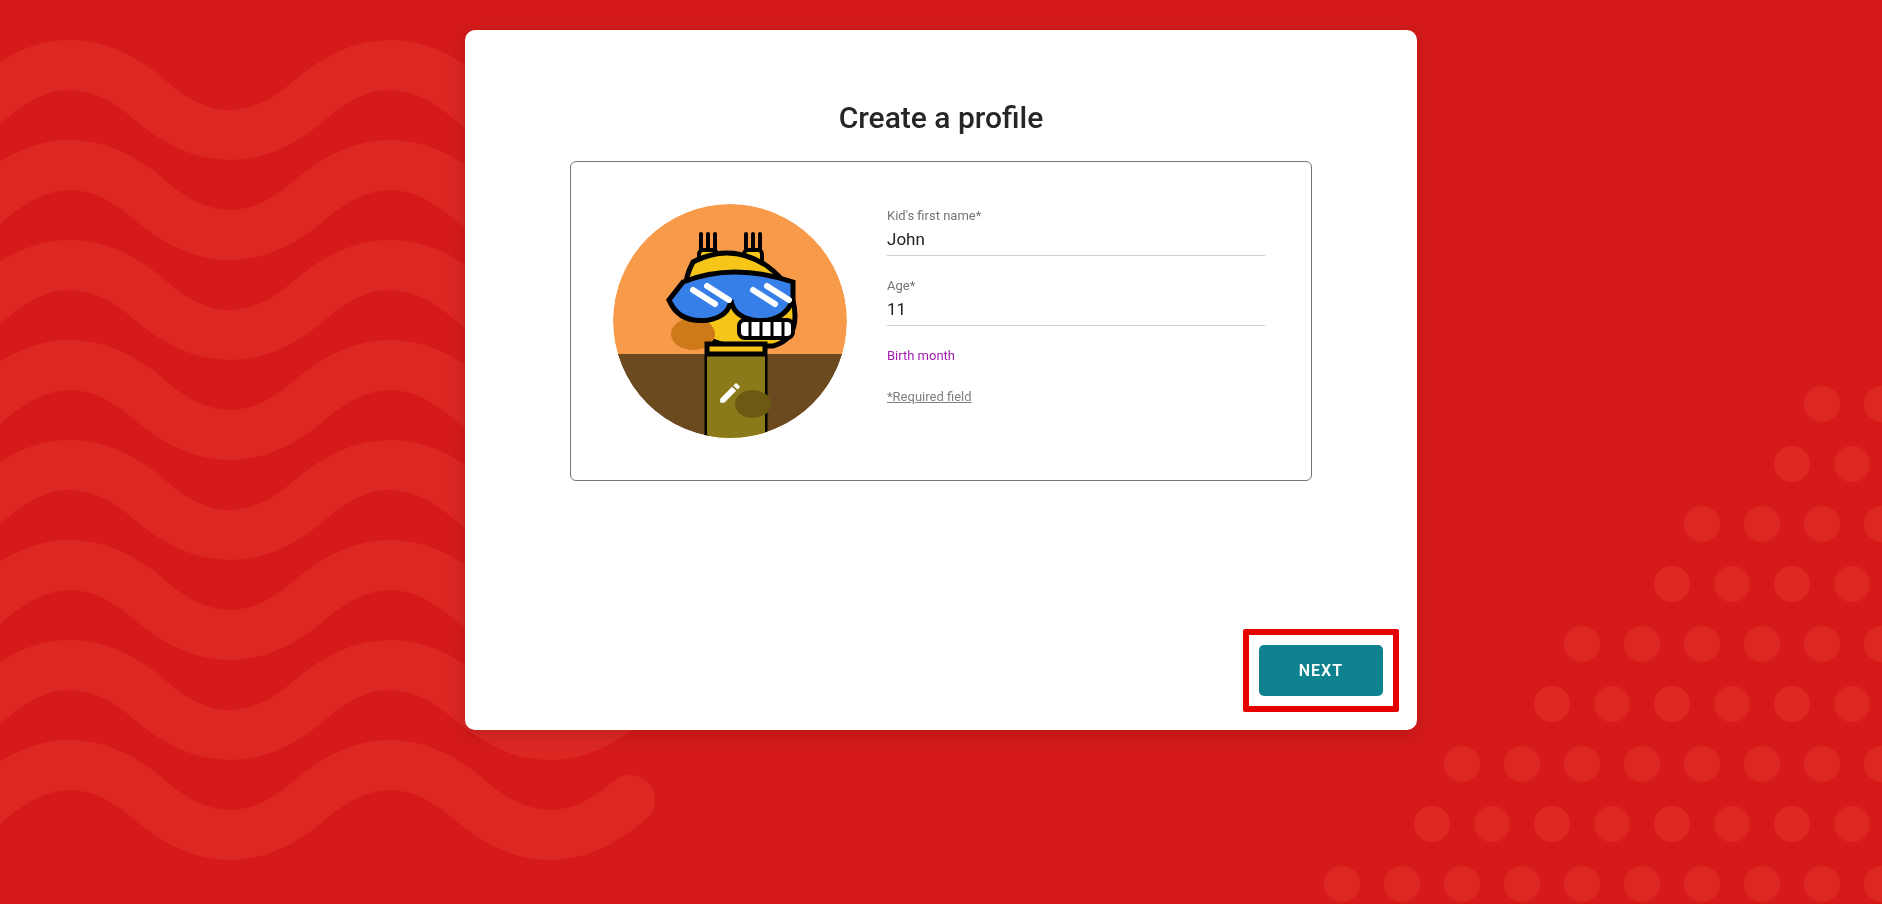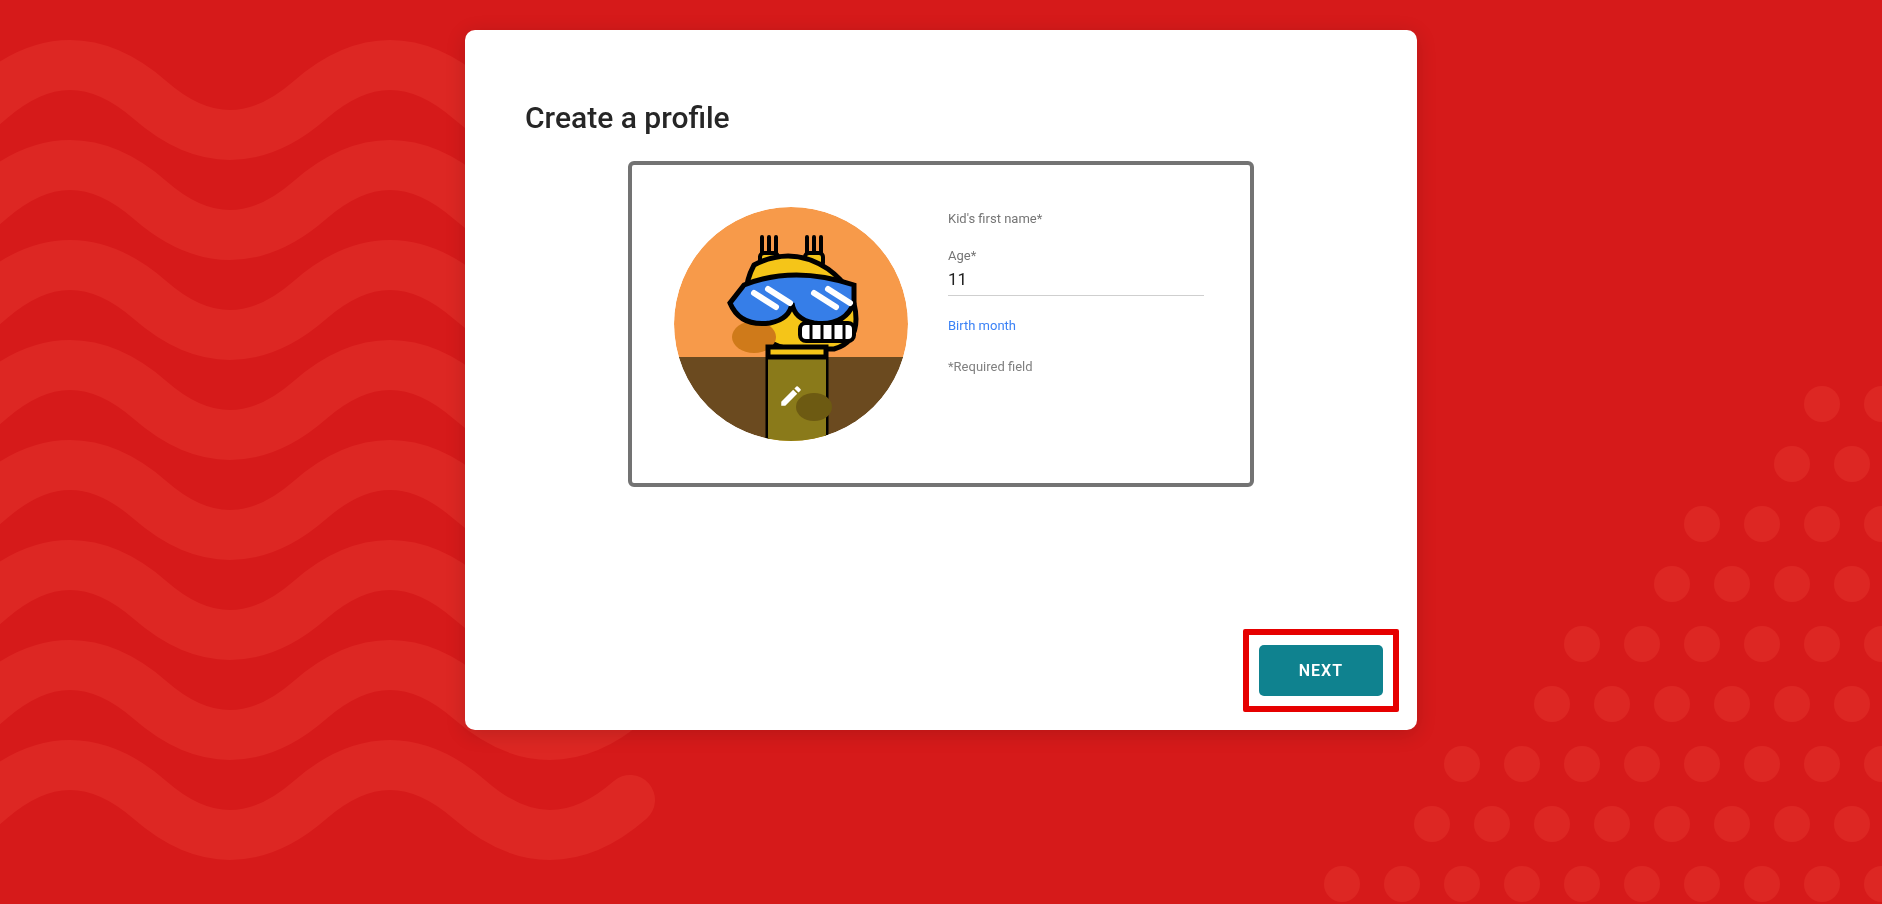--- a/index.html
+++ b/index.html
@@ -45,38 +45,38 @@
     top: 30px;
     transform: translateX(-50%);
     width: 952px;
     min-height: 700px;
     background: #fff;
     border-radius: 10px;
     padding: 70px 60px 30px 60px;
     box-shadow: 0 4px 20px rgba(0,0,0,0.15);
   }
   .title {
-    text-align: left;
+    text-align: center;
     font-size: 30px;
     font-weight: 500;
     color: #262626;
     margin-bottom: 26px;
   }
   .subtitle {
     text-align: center;
     font-size: 20px;
     color: #262626;
     line-height: 1.45;
     margin: 0 auto 60px auto;
     max-width: 780px;
   }
   .form-card {
-    width: 626px;
+    width: 742px;
     margin: 0 auto;
-    border: 4px solid #737373;
+    border: 1px solid #737373;
     border-radius: 6px;
     padding: 42px 46px 42px 42px;
     display: flex;
     gap: 40px;
     align-items: flex-start;
   }
   .avatar-wrap {
     width: 234px;
     flex: 0 0 234px;
     display: flex;
@@ -104,21 +104,21 @@
     padding-top: 4px;
   }
   .field {
     margin-bottom: 22px;
   }
   .field-label {
     font-size: 13px;
     color: #757575;
     margin-bottom: 3px;
   }
-  .field-label.focused { color: #3b82f6; }
+  .field-label.focused { color: #a21caf; }
   .field-input {
     width: 100%;
     border: none;
     border-bottom: 1px solid #cfcfcf;
     font-size: 17px;
     color: #222;
     padding: 3px 0 6px 0;
     outline: none;
     background: transparent;
     font-family: inherit;
@@ -162,20 +162,21 @@
     cursor: pointer;
     display:inline-flex;
     align-items:center;
     justify-content:center;
     padding:0;
   }
   .req-note {
     font-size: 13px;
     color: #808080;
     margin-top: 26px;
+    text-decoration: underline;
   }
 
   .next-wrap {
     position: absolute;
     right: 18px;
     bottom: 18px;
     border: 6px solid #e60000;
     padding: 10px;
     border-radius: 2px;
   }
@@ -316,20 +317,21 @@
           <svg width="26" height="26" viewBox="0 0 24 24">
               <path fill="#fff" d="M3 17.25V21h3.75l11-11.04-3.75-3.75L3 17.25zM20.71 7.04a1 1 0 0 0 0-1.41l-2.34-2.34a1 1 0 0 0-1.41 0l-1.83 1.83 3.75 3.75 1.83-1.83z"></path>
             </svg>
         </span>
       </div>
     </div>
 
     <div class="fields">
       <div class="field">
         <div class="field-label">Kid's first name*</div>
+        <input class="field-input" type="text" value="John" style="">
       </div>
       <div class="field">
         <div class="field-label">Age*</div>
         <input class="field-input" type="text" value="11" style="">
       </div>
       <div class="field">
         <div class="field-label focused">Birth month</div>
       </div>
       <div class="req-note">*Required field</div>
     </div>

